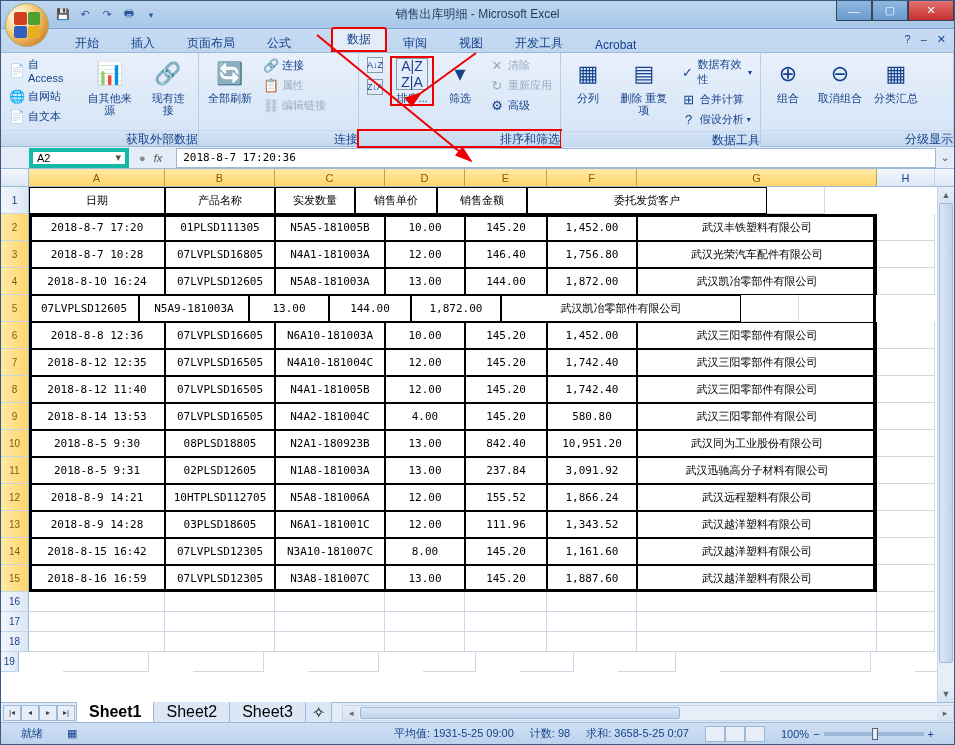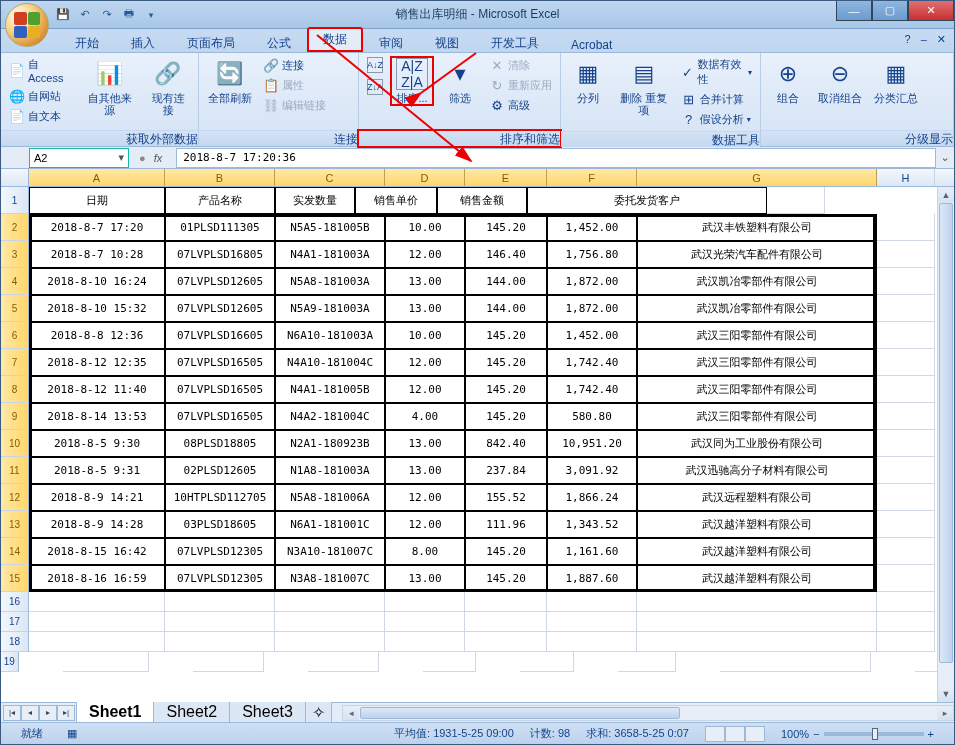--- a/index.html
+++ b/index.html
@@ -14,40 +14,40 @@
   .win-btn { width:36px; height:20px; margin-top:0; display:flex; align-items:center; justify-content:center; color:#fff; border:1px solid #345; border-top:none; }
   .win-btn.min, .win-btn.max { background: linear-gradient(#8fb8e0,#6a9ad0); }
   .win-btn.close { background: linear-gradient(#e07070,#c83030); width:46px; }
   .office-btn { position:absolute; left:4px; top:2px; width:44px; height:44px; border-radius:50%; background: radial-gradient(circle at 30% 30%, #fff, #f8d080 40%, #c06000 100%); border:1px solid #aa7; z-index:10; display:flex; align-items:center; justify-content:center; }
   .office-btn .logo { width:26px; height:26px; display:grid; grid-template-columns:1fr 1fr; grid-template-rows:1fr 1fr; gap:1px; }
   .office-btn .logo div { border-radius:2px; }
   .office-btn .logo .r{background:#d04020}.office-btn .logo .g{background:#50a030}.office-btn .logo .b{background:#3060c0}.office-btn .logo .y{background:#e8b020}
   
   .ribbon-tabs { height:24px; background: linear-gradient(#c7dbf3,#bfd6f0); display:flex; align-items:flex-end; padding-left:58px; gap:0; border-bottom:1px solid #9db9d9; position:relative; }
   .ribbon-tab { padding: 4px 16px 0; color:#15428b; cursor:pointer; font-size:12px; }
-  .ribbon-tab.active { background:#e4ecf7; border:1px solid #9db9d9; border-bottom:none; border-radius:3px 3px 0 0; }
+  .ribbon-tab.active { background:#e4ecf7; border:1px solid #9db9d9; border-bottom:none; border-radius:3px 3px 0 0;margin-left:24px; }
   .ribbon-tab.highlight { border: 2px solid #e00; padding:2px 14px 2px; }
   .ribbon-help { position:absolute; right:8px; top:4px; display:flex; gap:10px; color:#15428b; }
   
   .ribbon { height: 94px; background: linear-gradient(#e8f0fb, #d4e3f5); display:flex; border-bottom:1px solid #9db9d9; position: relative; }
   .ribbon-group { border-right:1px solid #b8cee6; display:flex; flex-direction:column; }
   .ribbon-group-body { flex:1; display:flex; align-items:flex-start; padding:3px 5px; gap:4px; }
   .ribbon-group-label { height:16px; text-align:right; font-size:12px; color:#15428b; background: linear-gradient(#d4e3f5,#c5d8ef); border-top:1px solid #c5d8ef; position: relative; }
   .ribbon-group-label.highlight::after { content:''; position:absolute; inset:-2px -2px -2px -2px; border:2px solid #e00; }
   .rbtn { display:flex; flex-direction:column; align-items:center; justify-content:center; padding:2px 4px; color:#15428b; cursor:pointer; min-width:44px; }
   .rbtn .icn { width:32px; height:32px; display:flex; align-items:center; justify-content:center; font-size:22px; }
   .rbtn .lbl { font-size:11px; text-align:center; line-height:12px; margin-top:2px; }
   .rbtn-sm { display:flex; align-items:center; gap:3px; padding:1px 3px; color:#15428b; font-size:11px; cursor:pointer; }
   .rbtn-sm .icn-sm { width:16px; height:16px; display:flex; align-items:center; justify-content:center; font-size:13px; }
   .rbtn-sm.disabled { color:#9aaac0; }
   .vstack { display:flex; flex-direction:column; gap:2px; justify-content:center; }
   .sort-btn { border:2px solid #e00; padding:0 2px; }
   
   .formula-bar { height: 22px; background:#e4ecf7; border-bottom:1px solid #9db9d9; display:flex; align-items:center; }
-  .name-box { width: 100px; height:20px; background:#fff; border:1px solid #14b8a6; margin-left:28px; display:flex; align-items:center; padding:0 4px; font-size:11px; }
+  .name-box { width: 100px; height:20px; background:#fff; border:4px solid #14b8a6; margin-left:28px; display:flex; align-items:center; padding:0 4px; font-size:11px; }
   .name-box .dd { margin-left:auto; color:#555; }
   .fx-icons { display:flex; gap:8px; padding:0 10px; color:#888; }
   .fx-label { font-style:italic; color:#555; padding-right:4px; }
   .formula-input { flex:1; height:20px; background:#fff; border:1px solid #9db9d9; padding:0 6px; font-size:11px; font-family: Consolas, monospace; display:flex; align-items:center; }
   .fb-expand { width:18px; text-align:center; color:#555; }
   
   .grid-area { flex:1; display:flex; flex-direction:column; background:#fff; position:relative; overflow:hidden; }
   .grid-scroll { flex:1; overflow:hidden; position:relative; }
   .col-headers { display:flex; height:18px; background: linear-gradient(#f3f7fc,#dce7f5); border-bottom:1px solid #9db9d9; }
   .corner { width:28px; border-right:1px solid #9db9d9; background: linear-gradient(#f3f7fc,#dce7f5); }
@@ -358,21 +358,20 @@
             <div class="cell thick tc cB">07LVPLSD12605</div>
             <div class="cell thick tc cC">N5A8-181003A</div>
             <div class="cell thick tc cD">13.00</div>
             <div class="cell thick tc cE">144.00</div>
             <div class="cell thick tc cF">1,872.00</div>
             <div class="cell thick tc cG">武汉凯冶零部件有限公司</div>
             <div class="cell cH"></div>
           </div>
           <div class="row">
             <div class="row-h sel">5</div>
-            <div class="cell thick tc cA">2018-8-10 15:32</div>
             <div class="cell thick tc cB">07LVPLSD12605</div>
             <div class="cell thick tc cC">N5A9-181003A</div>
             <div class="cell thick tc cD">13.00</div>
             <div class="cell thick tc cE">144.00</div>
             <div class="cell thick tc cF">1,872.00</div>
             <div class="cell thick tc cG">武汉凯冶零部件有限公司</div>
             <div class="cell cH"></div>
           </div>
           <div class="row">
             <div class="row-h sel">6</div>

